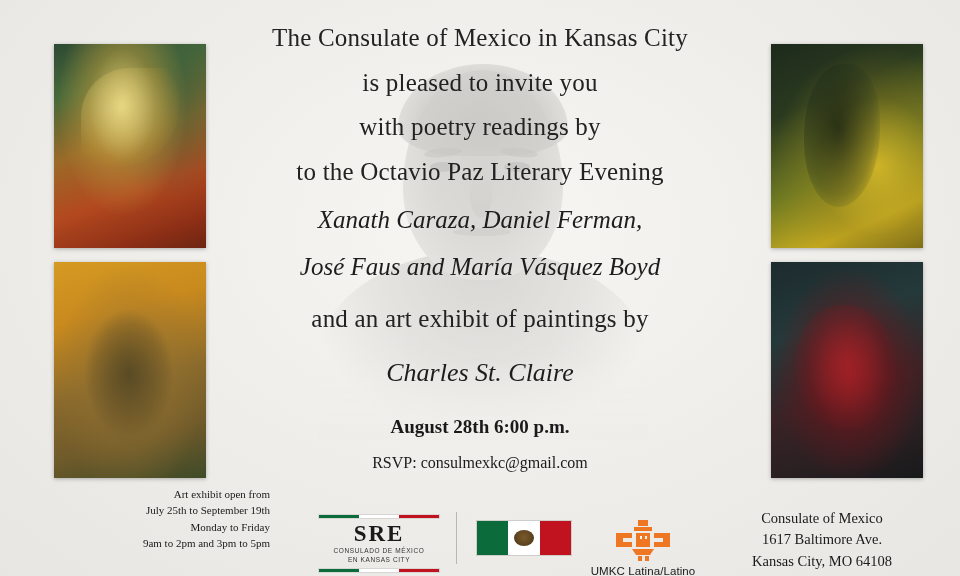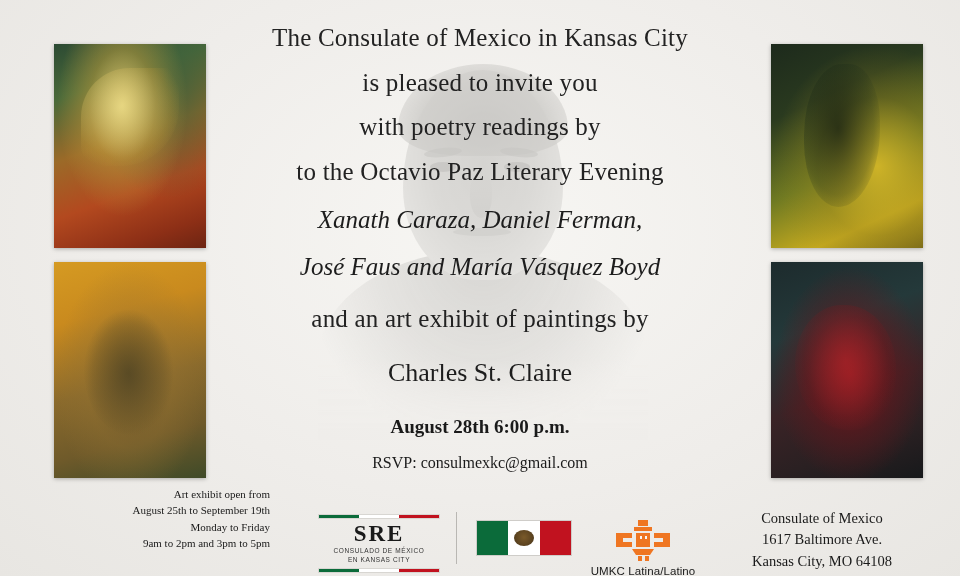--- a/index.html
+++ b/index.html
@@ -190,20 +190,21 @@
     letter-spacing: .2px;
   }
   .names {
     font-style: italic;
     font-size: 25px;
     line-height: 1.62;
     color: #1d1d1d;
     margin-top: 6px;
   }
   .artist {
+    font-style: italic;
     font-size: 26px;
     margin-top: 16px;
     color: #1d1d1d;
   }
   .datetime {
     font-family: "Liberation Serif", serif;
     font-weight: bold;
     font-size: 19px;
     margin-top: 28px;
     color: #1a1a1a;
@@ -365,21 +366,21 @@
     <div class="names">Xanath Caraza, Daniel Ferman,</div>
     <div class="names">José Faus and María Vásquez Boyd</div>
     <div class="line" style="margin-top:10px;">and an art exhibit of paintings by</div>
     <div class="artist">Charles St. Claire</div>
     <div class="datetime">August 28th 6:00 p.m.</div>
     <div class="rsvp">RSVP: consulmexkc@gmail.com</div>
   </div>
 
   <div class="info-left">
     <div>Art exhibit open from</div>
-    <div>August 25th to September 19th</div>
+    <div>July 25th to September 19th</div>
     <div>Monday to Friday</div>
     <div>9am to 2pm and 3pm to 5pm</div>
   </div>
 
   <div class="info-right">
     <div>Consulate of Mexico</div>
     <div>1617 Baltimore Ave.</div>
     <div>Kansas City, MO 64108</div>
   </div>
 

